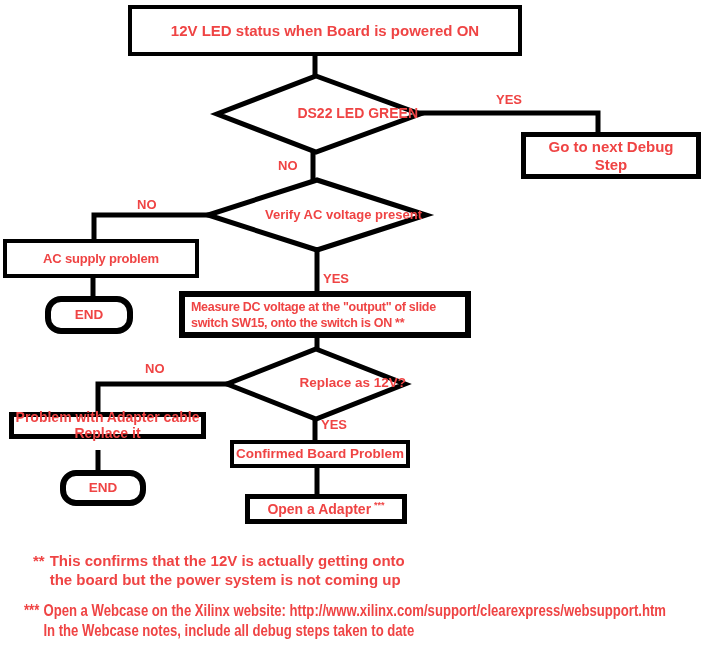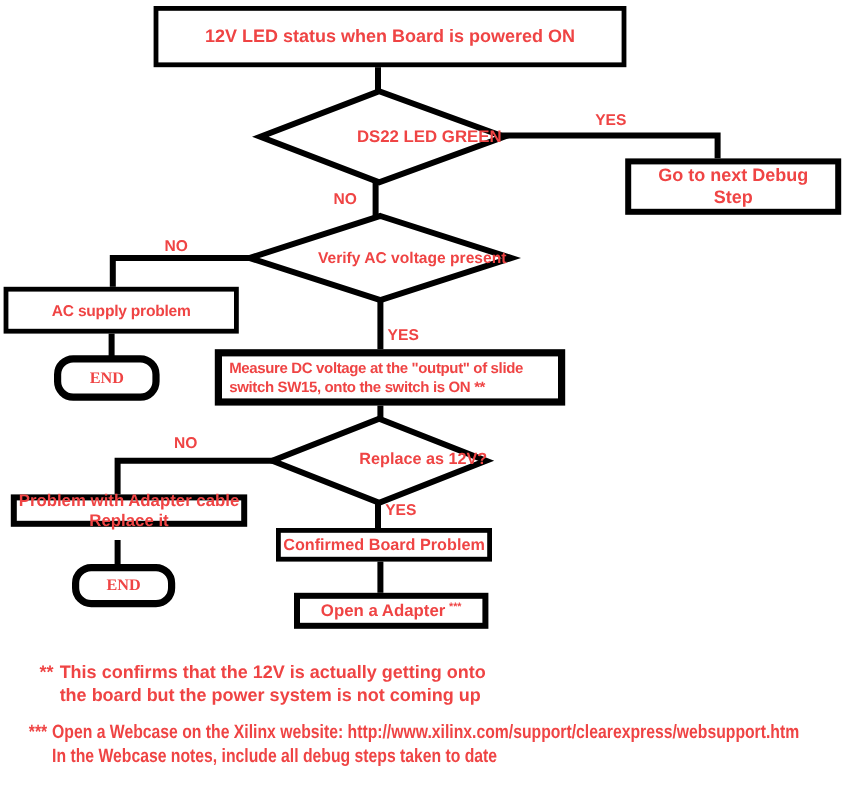--- a/index.html
+++ b/index.html
@@ -23,21 +23,21 @@
     box-sizing: border-box;
     background: #ffffff;
     border: 4px solid #000000;
     display: flex;
     flex-direction: column;
     align-items: center;
     justify-content: center;
     text-align: center;
     line-height: 1.2;
   }
-  .box.rounded { border-radius: 16px; border-width: 6px; font-family: Liberation Serif, serif; }
+  .box.rounded { border-radius: 16px; border-width: 6px; }
   .box.left-align {
     align-items: flex-start;
     text-align: left;
     padding-left: 6px;
     letter-spacing: -0.3px;
     white-space: nowrap;
   }
   .dlabel {
     position: absolute;
     text-align: right;

